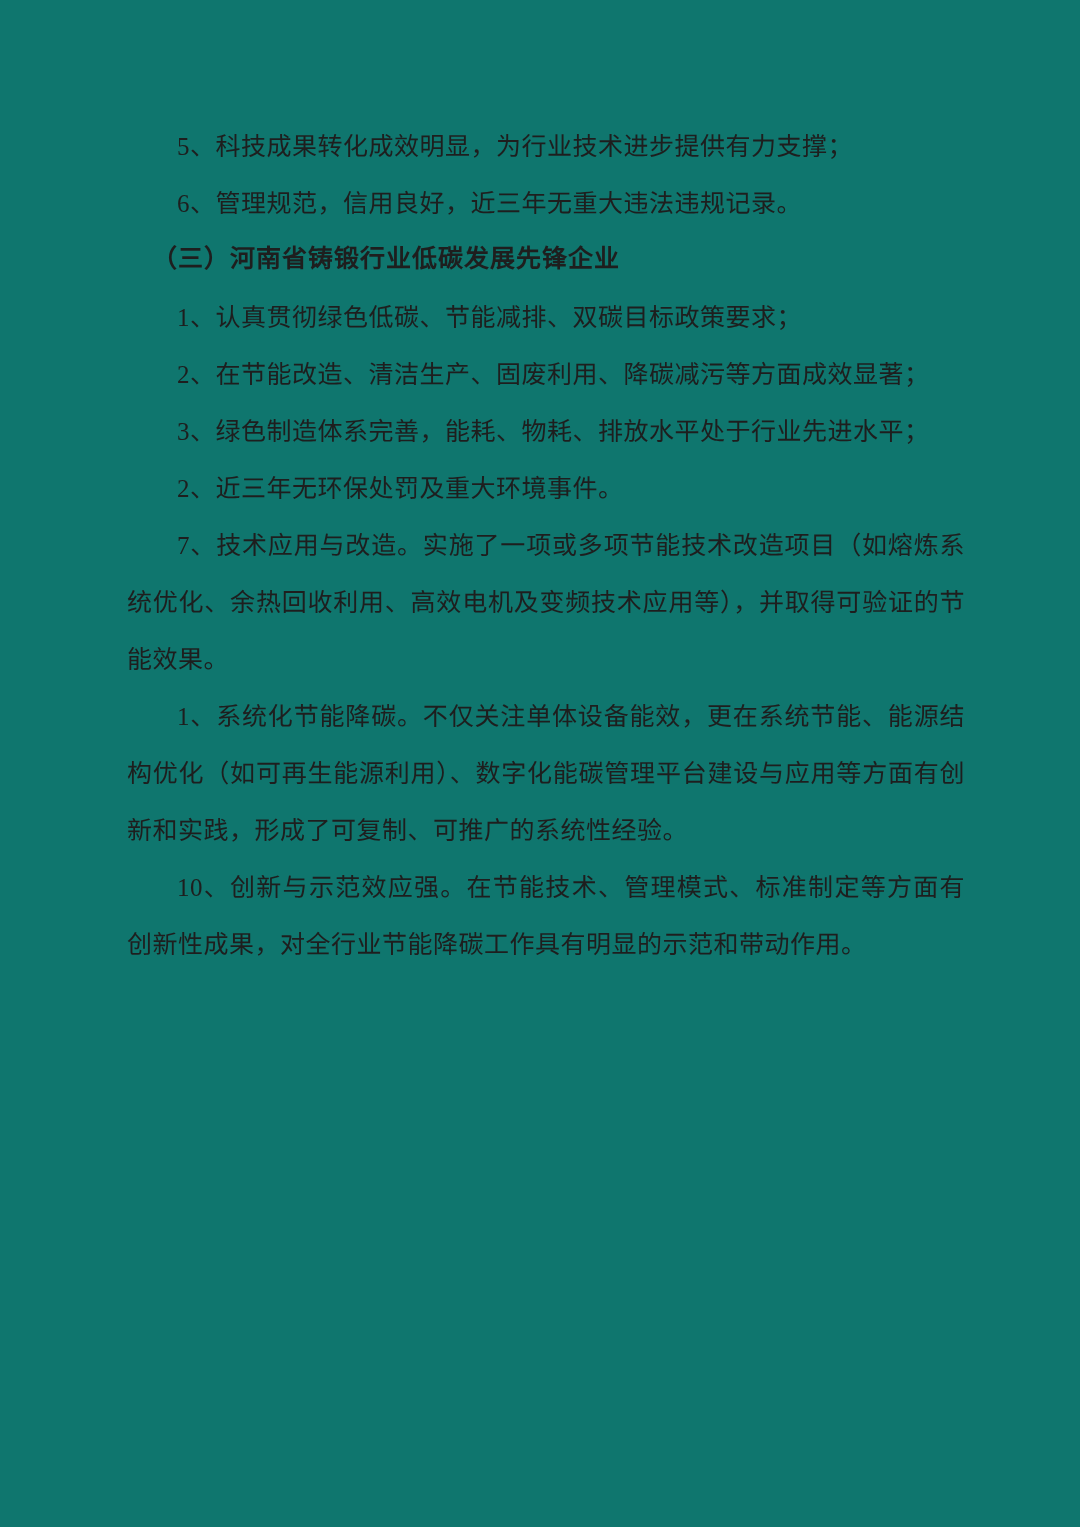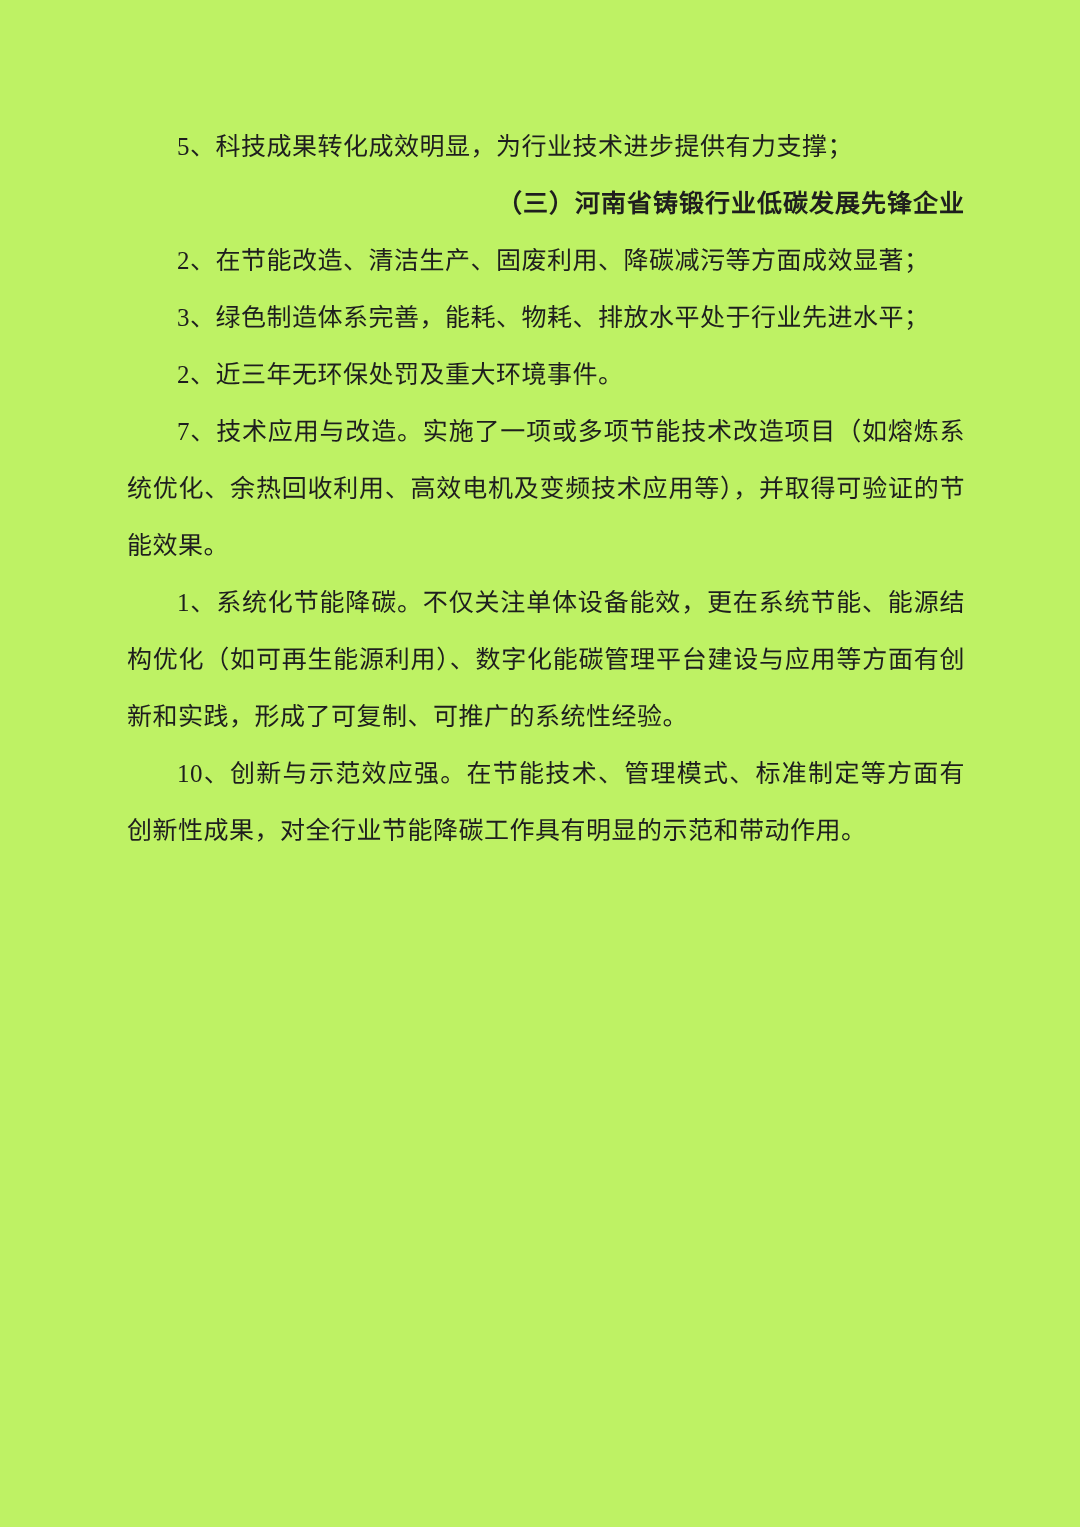--- a/index.html
+++ b/index.html
@@ -5,21 +5,21 @@
   html, body {
     margin: 0;
     padding: 0;
     background: #ffffff;
   }
   .page {
     position: relative;
     width: 1080px;
     height: 1527px;
     margin: 0 auto;
-    background: #bef264;
+    background: #0f766e;
     overflow: hidden;
     box-sizing: border-box;
   }
   .content {
     position: absolute;
     top: 118px;
     left: 127px;
     width: 838px;
     color: #1e1e1e;
     font-family: "Liberation Serif", "DejaVu Serif", serif;
@@ -32,36 +32,38 @@
   .para {
     margin: 0;
     padding: 0;
     text-indent: 2em;
   }
   .heading {
     margin: 0;
     padding: 0;
     text-indent: 1em;
     font-weight: 700;
-    font-family: Liberation Serif, serif;
+    font-family: Liberation Mono, monospace;
     letter-spacing: 1px;
-    text-align: right;
+    text-align: left;
   }
 </style>
 </head>
 <body>
 
 <div class="page">
   <div class="content">
 
     <p class="para">5、科技成果转化成效明显，为行业技术进步提供有力支撑；</p>
 
+    <p class="para">6、管理规范，信用良好，近三年无重大违法违规记录。</p>
 
     <p class="heading">（三）河南省铸锻行业低碳发展先锋企业</p>
 
+    <p class="para">1、认真贯彻绿色低碳、节能减排、双碳目标政策要求；</p>
 
     <p class="para">2、在节能改造、清洁生产、固废利用、降碳减污等方面成效显著；</p>
 
     <p class="para">3、绿色制造体系完善，能耗、物耗、排放水平处于行业先进水平；</p>
 
     <p class="para">2、近三年无环保处罚及重大环境事件。</p>
 
 
 
     <p class="para">7、技术应用与改造。实施了一项或多项节能技术改造项目（如熔炼系统优化、余热回收利用、高效电机及变频技术应用等），并取得可验证的节能效果。</p>

